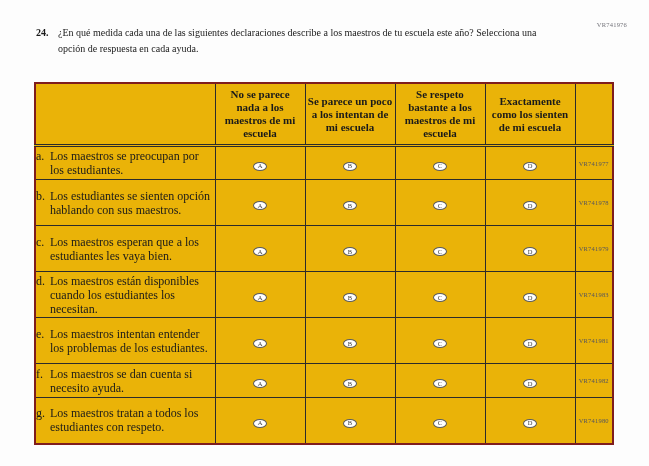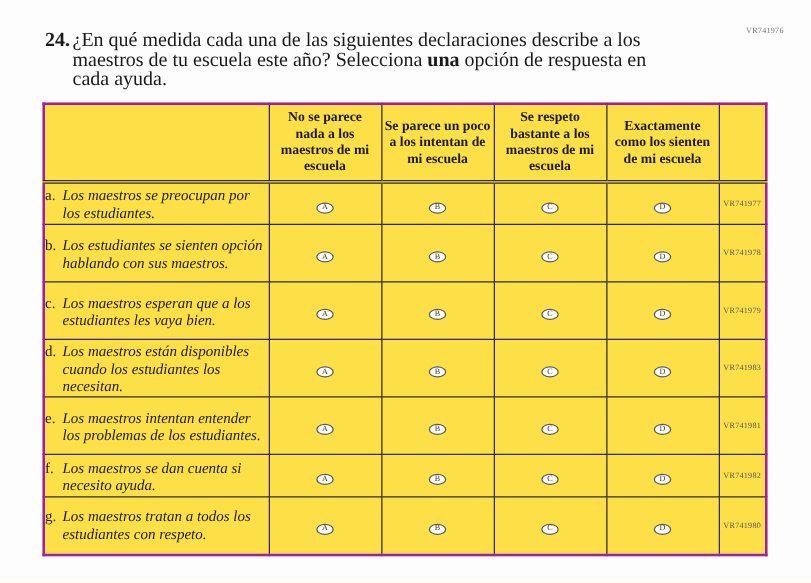--- a/index.html
+++ b/index.html
@@ -13,31 +13,31 @@
   }
   
   .top-code{
     position:absolute;top:21px;right:22px;
     font-size:6.5px;color:#73737a;letter-spacing:.2px;
   }
   
   .question{
     position:absolute;left:36px;top:25px;width:508px;
     display:flex;align-items:flex-start;
-    font-size:16px;line-height:15.5px;
+    font-size:10px;line-height:15.5px;
   }
   .qnum{flex:0 0 22px;font-weight:bold;}
   .qtext{flex:1;}
-  .qtext b{font-weight:bold;margin-top:16px;}
+  .qtext b{font-weight:normal;margin-top:16px;}
   
   table.matrix{
     position:absolute;left:34px;top:82px;
     border-collapse:collapse;table-layout:fixed;
-    border:2px solid #a21caf;
-    background:#fde047;
+    border:2px solid #7f1d1d;
+    background:#eab308;
   }
   table.matrix th, table.matrix td{
     border:1px solid #2b2b2b;
     padding:0;
     vertical-align:middle;
   }
   table.matrix thead th{
     border-bottom:3px double #2b2b2b;
     font-size:11px;line-height:13px;font-weight:bold;
     text-align:center;padding:3px 2px;
@@ -45,21 +45,21 @@
   }
   tr.r2{height:34px;}
   tr.r3{height:46px;}
   td.stmt{
     font-size:12px;line-height:14px;
     padding:2px 2px 2px 5px;
     vertical-align:top;
   }
   .stmt-inner{display:flex;align-items:flex-start;}
   .stmt-letter{flex:0 0 14px;}
-  .stmt-text{flex:1;font-style:italic;}
+  .stmt-text{flex:1;}
   td.opt{text-align:center;}
   .bubble{
     display:inline-flex;align-items:center;justify-content:center;
     width:14px;height:9px;
     border:1px solid #5a5a5a;border-radius:50%;
     font-size:6.5px;line-height:1;color:#3c3c3c;
     box-sizing:border-box;
     background:#fff;
     cursor:pointer;
   }

